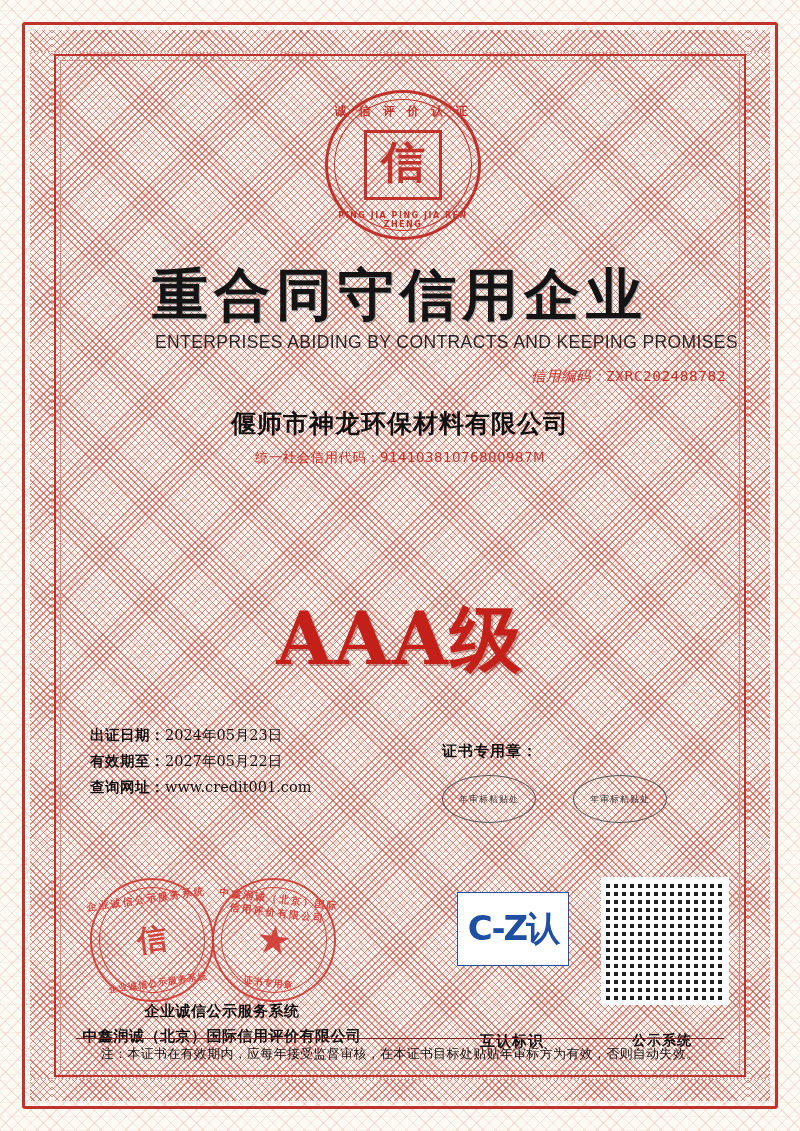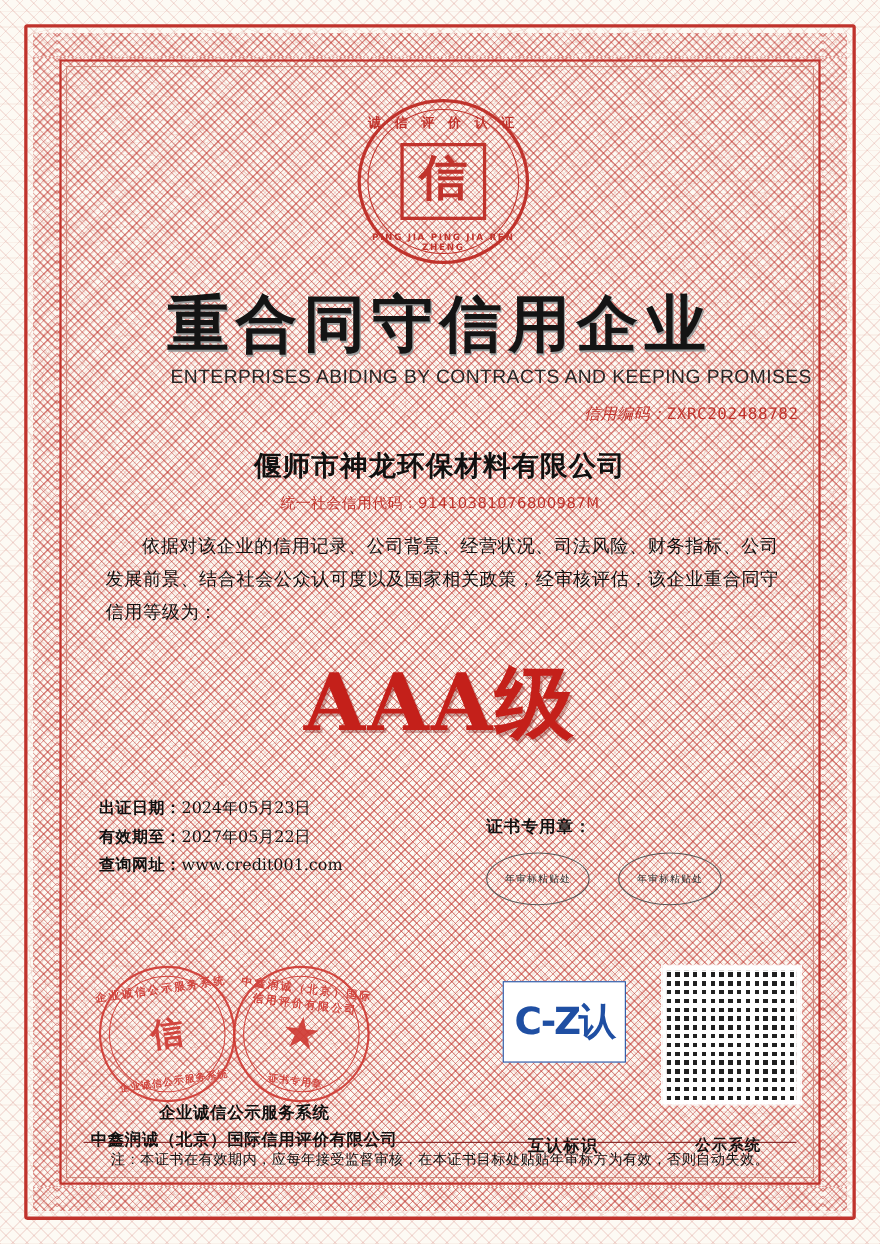--- a/index.html
+++ b/index.html
@@ -230,21 +230,21 @@
   }
   .annual-label {
     font-size: 15px;
     font-weight: bold;
     color: #111;
     letter-spacing: 1px;
   }
   .annual-slots {
     margin-top: 14px;
     display: flex;
-    gap: 26px;
+    gap: 37px;
   }
   .slot {
     width: 92px;
     height: 46px;
     border: 1px solid #555;
     border-radius: 50%;
     font-size: 9px;
     color: #333;
     display: flex;
     align-items: center;
@@ -434,21 +434,20 @@
     <div class="credit-no">
       <span class="lbl">信用编码：</span><span>ZXRC202488782</span>
     </div>
 
     <div class="company">偃师市神龙环保材料有限公司</div>
 
     <div class="uscc">
       <span>统一社会信用代码：</span><span>91410381076800987M</span>
     </div>
 
-    <div class="body-text">依据对该企业的信用记录、公司背景、经营状况、司法风险、财务指标、公司发展前景、结合社会公众认可度以及国家相关政策，经审核评估，该企业重合同守信用等级为：</div>
 
     <div class="grade">AAA级</div>
 
     <div class="info-block">
       <div class="info-row">
         <span class="k">出证日期：</span><span class="v">2024年05月23日</span>
       </div>
       <div class="info-row">
         <span class="k">有效期至：</span><span class="v">2027年05月22日</span>
       </div>

